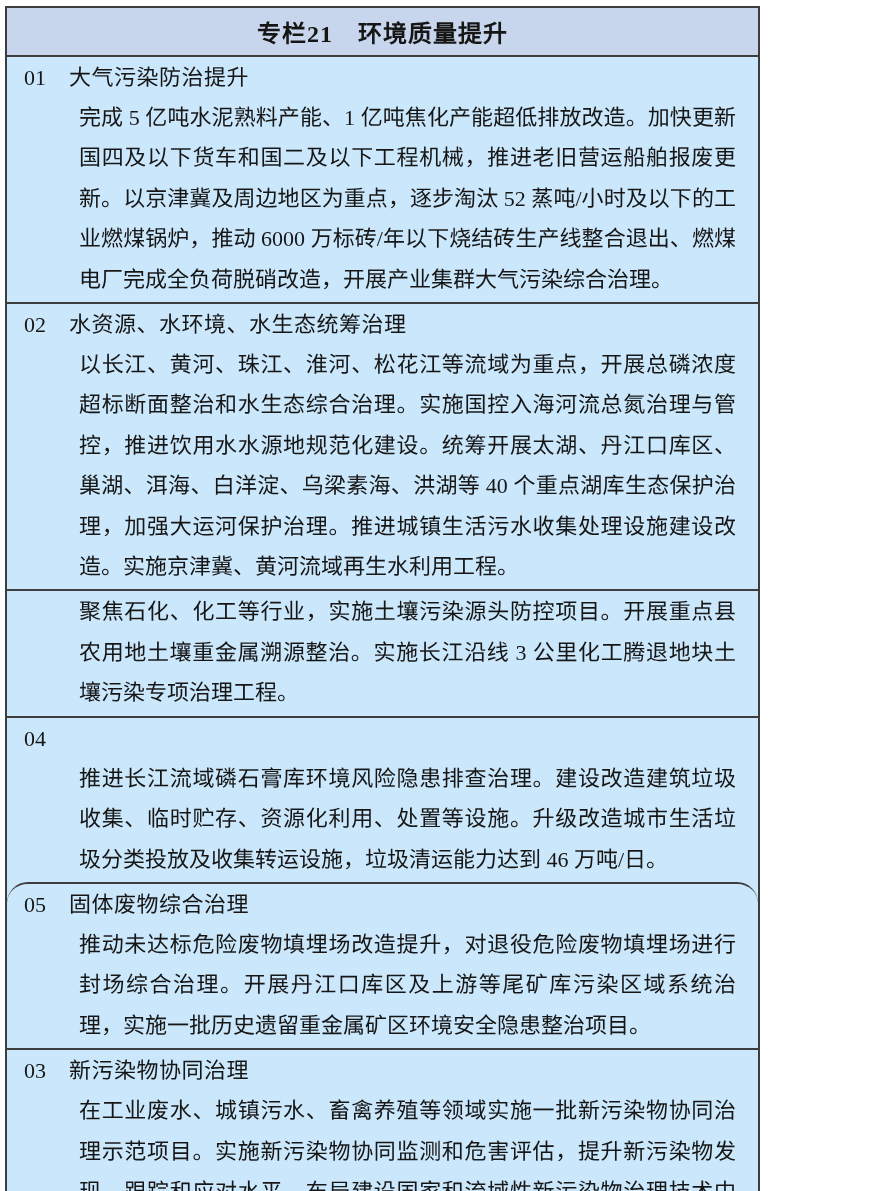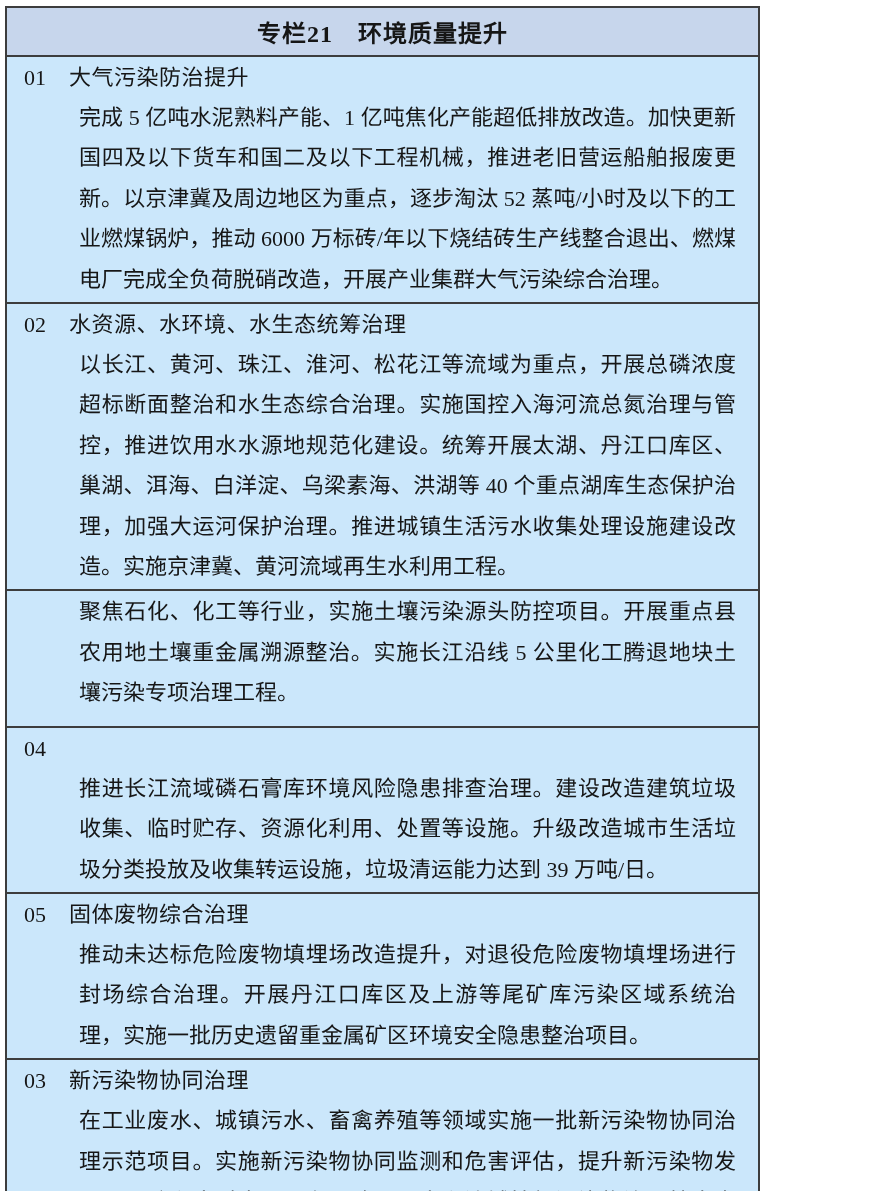--- a/index.html
+++ b/index.html
@@ -83,31 +83,31 @@
 
   <section class="sec" style="border-top-color: rgb(61, 61, 61);">
     <div class="sec-head">
       <span class="sec-num">02</span>
       <span class="sec-title">水资源、水环境、水生态统筹治理</span>
     </div>
     <p class="sec-body">以长江、黄河、珠江、淮河、松花江等流域为重点，开展总磷浓度超标断面整治和水生态综合治理。实施国控入海河流总氮治理与管控，推进饮用水水源地规范化建设。统筹开展太湖、丹江口库区、巢湖、洱海、白洋淀、乌梁素海、洪湖等 40 个重点湖库生态保护治理，加强大运河保护治理。推进城镇生活污水收集处理设施建设改造。实施京津冀、黄河流域再生水利用工程。</p>
   </section>
 
   <section class="sec" style="border-top-color: rgb(61, 61, 61);">
-    <p class="sec-body">聚焦石化、化工等行业，实施土壤污染源头防控项目。开展重点县农用地土壤重金属溯源整治。实施长江沿线 5 公里化工腾退地块土壤污染专项治理工程。</p>
+    <p class="sec-body">聚焦石化、化工等行业，实施土壤污染源头防控项目。开展重点县农用地土壤重金属溯源整治。实施长江沿线 3 公里化工腾退地块土壤污染专项治理工程。</p>
   </section>
 
-  <section class="sec" style="border-top-color: rgb(61, 61, 61); margin-top: 10px;">
+  <section class="sec" style="border-top-color: rgb(61, 61, 61);">
     <div class="sec-head">
       <span class="sec-num">04</span>
     </div>
-    <p class="sec-body">推进长江流域磷石膏库环境风险隐患排查治理。建设改造建筑垃圾收集、临时贮存、资源化利用、处置等设施。升级改造城市生活垃圾分类投放及收集转运设施，垃圾清运能力达到 39 万吨/日。</p>
+    <p class="sec-body">推进长江流域磷石膏库环境风险隐患排查治理。建设改造建筑垃圾收集、临时贮存、资源化利用、处置等设施。升级改造城市生活垃圾分类投放及收集转运设施，垃圾清运能力达到 46 万吨/日。</p>
   </section>
 
-  <section class="sec" style="border-top-color: rgb(61, 61, 61);">
+  <section class="sec" style="border-top-color: rgb(61, 61, 61); border-radius: 21px;">
     <div class="sec-head">
       <span class="sec-num">05</span>
       <span class="sec-title">固体废物综合治理</span>
     </div>
     <p class="sec-body">推动未达标危险废物填埋场改造提升，对退役危险废物填埋场进行封场综合治理。开展丹江口库区及上游等尾矿库污染区域系统治理，实施一批历史遗留重金属矿区环境安全隐患整治项目。</p>
   </section>
 
   <section class="sec" style="border-top-color: rgb(61, 61, 61);">
     <div class="sec-head">
       <span class="sec-num">03</span>

